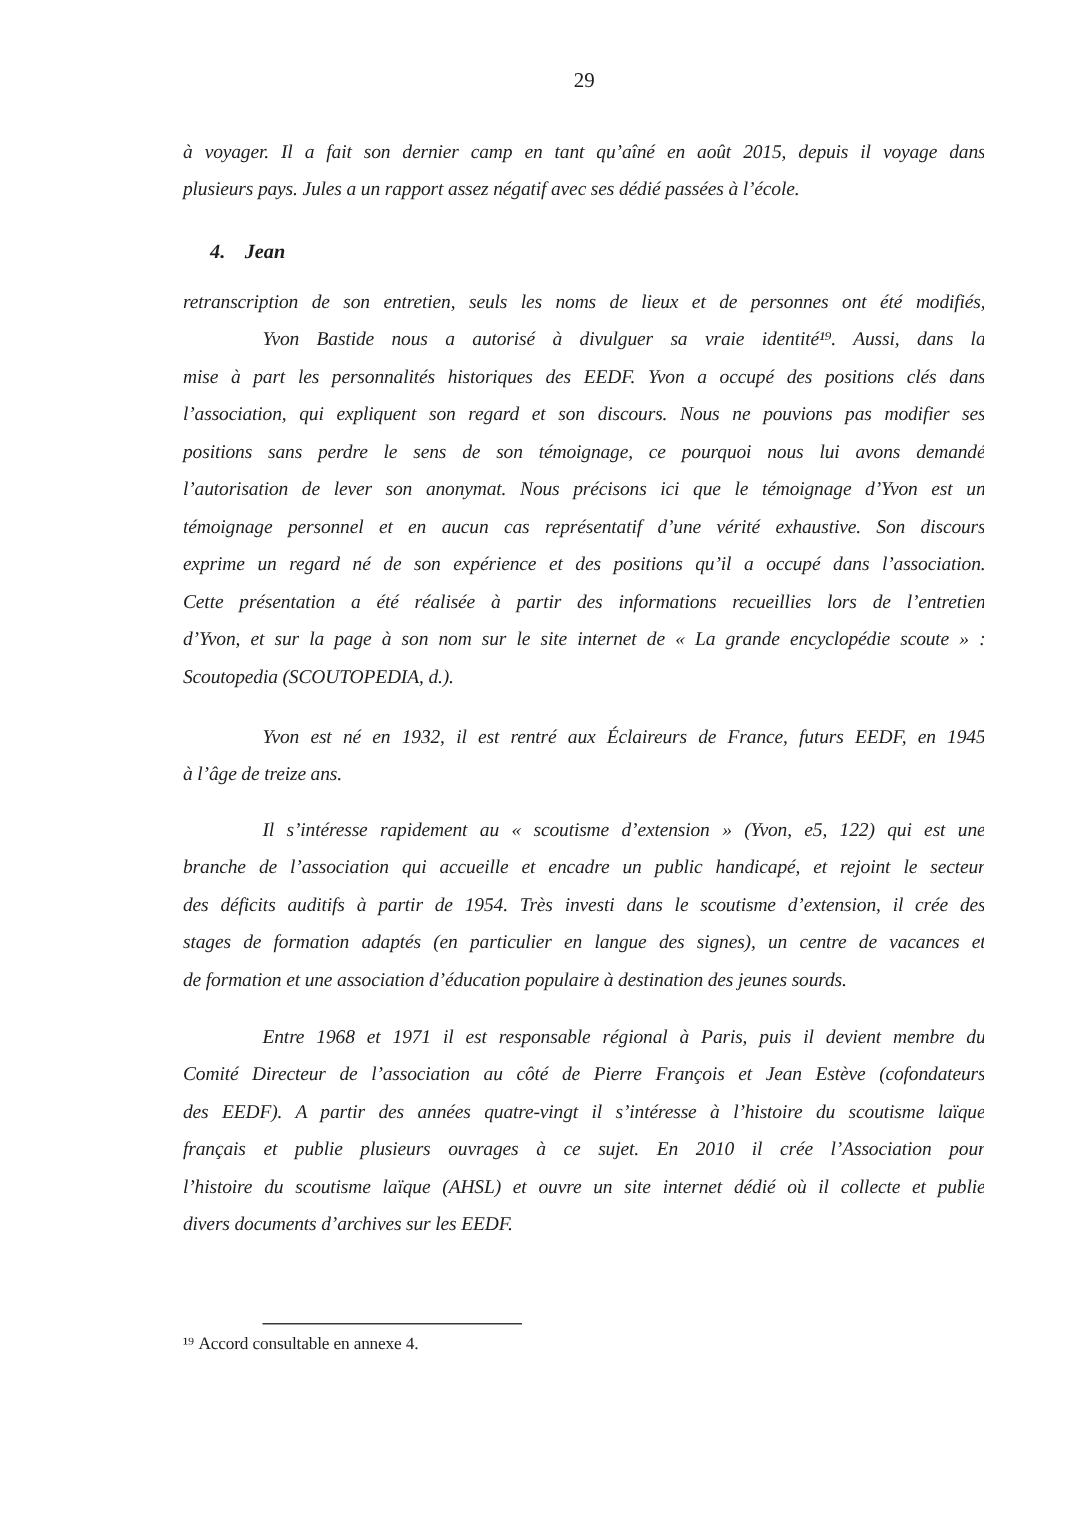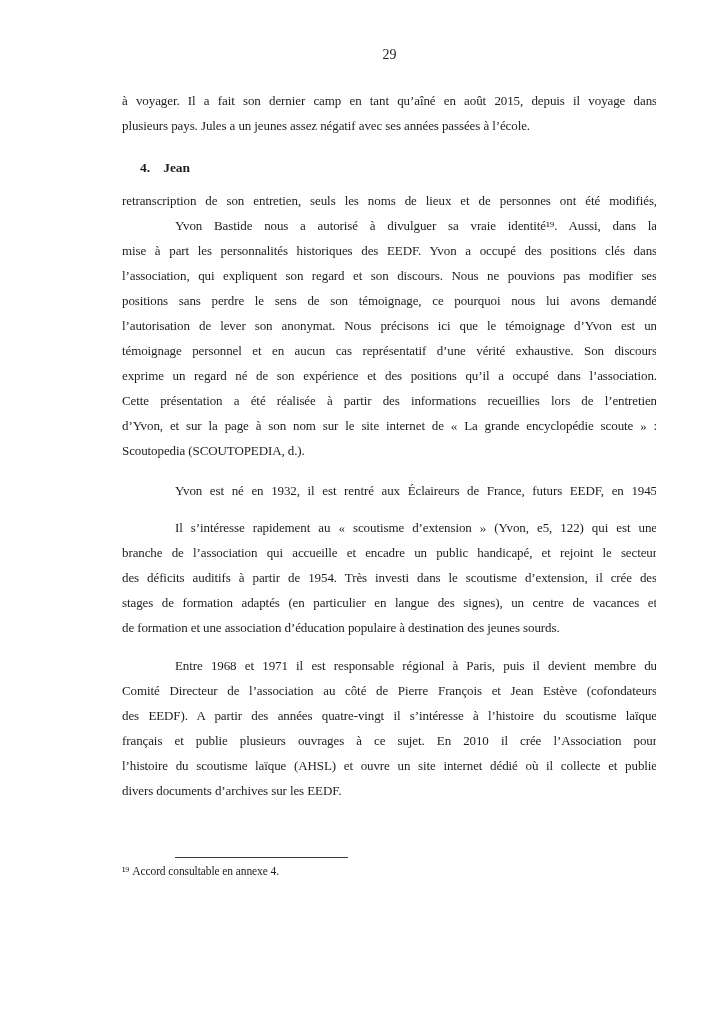--- a/index.html
+++ b/index.html
@@ -12,21 +12,21 @@
     font-family:"Liberation Serif","DejaVu Serif",serif;
     color:#1d1d1d;
     overflow:hidden;
   }
   .page-number{
     width:535px;margin-left:122px;
     height:25px;line-height:25px;
     text-align:center;
     font-size:14px;
   }
-  .body-col{width:535px;margin-left:122px;}
+  .body-col{width:535px;margin-left:122px;font-style:italic;}
   .paragraph{margin:0;}
   .line{
     height:25px;line-height:25px;
     font-size:13px;
     letter-spacing:-0.1px;
     text-align:justify;
     text-align-last:justify;
     white-space:normal;
   }
   .line.last{text-align-last:left;}
@@ -56,38 +56,39 @@
 </head>
 <body>
 
 <div class="page">
   <div class="page-number">29</div>
 
   <div class="body-col">
 
   <div class="paragraph" style="margin-top: 21px;">
         <div class="line">à voyager. Il a fait son dernier camp en tant qu’aîné en août 2015, depuis il voyage dans</div>
-        <div class="line last">plusieurs pays. Jules a un jeunes assez négatif avec ses années passées à l’école.</div>
+        <div class="line last">plusieurs pays. Jules a un rapport assez négatif avec ses dédié passées à l’école.</div>
       </div>
       <div class="heading" style="margin-top: 17px;"><span class="h-num">4.</span><span>Jean</span></div>
       <div class="paragraph" style="margin-top: 8px;">
         <div class="line">retranscription de son entretien, seuls les noms de lieux et de personnes ont été modifiés,</div>
         <div class="line indent">Yvon Bastide nous a autorisé à divulguer sa vraie identité¹⁹. Aussi, dans la</div>
         <div class="line">mise à part les personnalités historiques des EEDF. Yvon a occupé des positions clés dans</div>
         <div class="line">l’association, qui expliquent son regard et son discours. Nous ne pouvions pas modifier ses</div>
         <div class="line">positions sans perdre le sens de son témoignage, ce pourquoi nous lui avons demandé</div>
         <div class="line">l’autorisation de lever son anonymat. Nous précisons ici que le témoignage d’Yvon est un</div>
         <div class="line">témoignage personnel et en aucun cas représentatif d’une vérité exhaustive. Son discours</div>
         <div class="line">exprime un regard né de son expérience et des positions qu’il a occupé dans l’association.</div>
         <div class="line">Cette présentation a été réalisée à partir des informations recueillies lors de l’entretien</div>
         <div class="line">d’Yvon, et sur la page à son nom sur le site internet de « La grande encyclopédie scoute » :</div>
         <div class="line last">Scoutopedia (SCOUTOPEDIA, d.).</div>
       </div>
       <div class="paragraph" style="margin-top: 15px;">
         <div class="line indent">Yvon est né en 1932, il est rentré aux Éclaireurs de France, futurs EEDF, en 1945</div>
+        <div class="line last">à l’âge de treize ans.</div>
       </div>
       <div class="paragraph" style="margin-top: 12px;">
         <div class="line indent">Il s’intéresse rapidement au « scoutisme d’extension » (Yvon, e5, 122) qui est une</div>
         <div class="line">branche de l’association qui accueille et encadre un public handicapé, et rejoint le secteur</div>
         <div class="line">des déficits auditifs à partir de 1954. Très investi dans le scoutisme d’extension, il crée des</div>
         <div class="line">stages de formation adaptés (en particulier en langue des signes), un centre de vacances et</div>
         <div class="line last">de formation et une association d’éducation populaire à destination des jeunes sourds.</div>
       </div>
       <div class="paragraph" style="margin-top: 13px;">
         <div class="line indent">Entre 1968 et 1971 il est responsable régional à Paris, puis il devient membre du</div>

